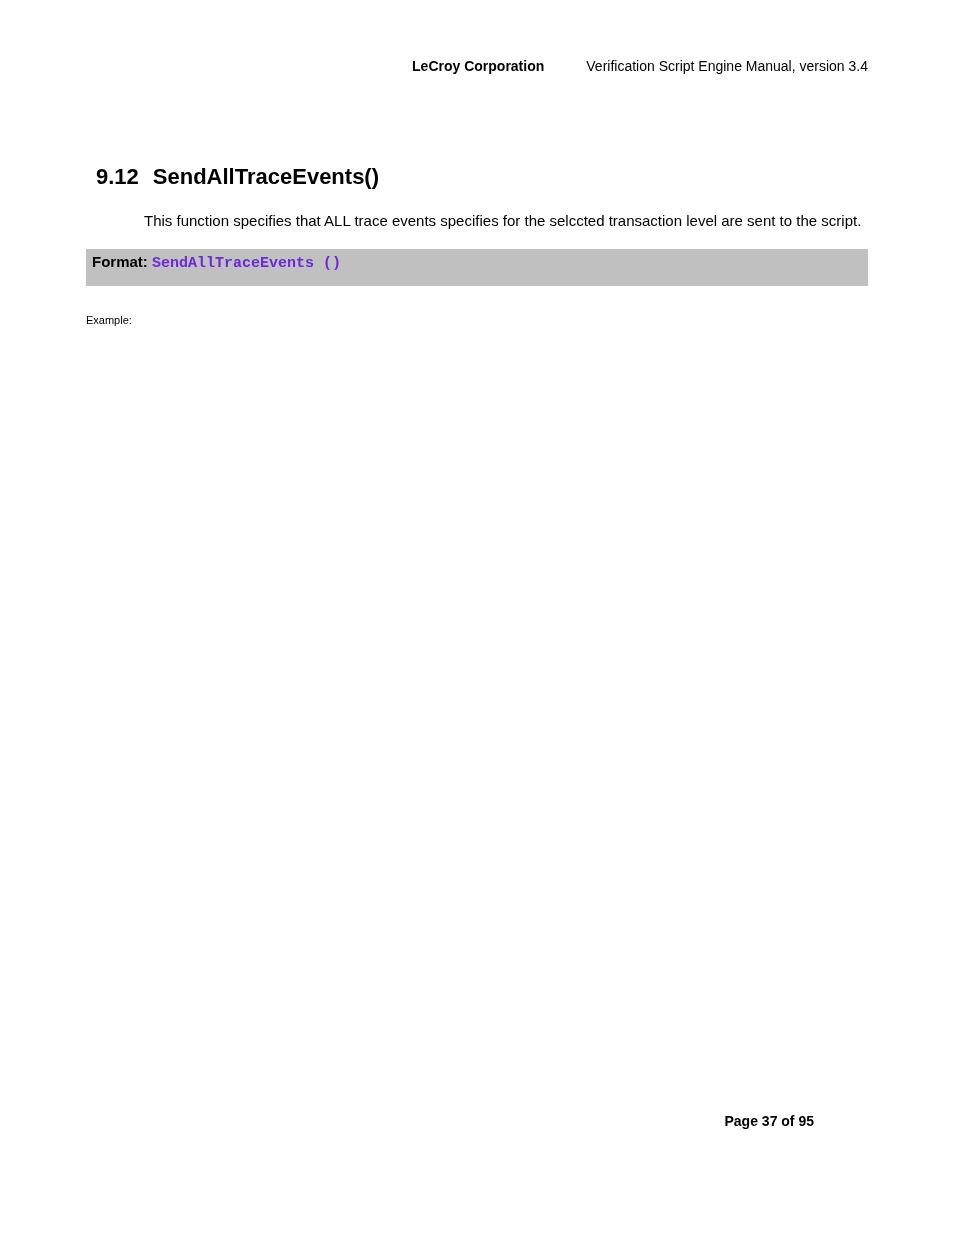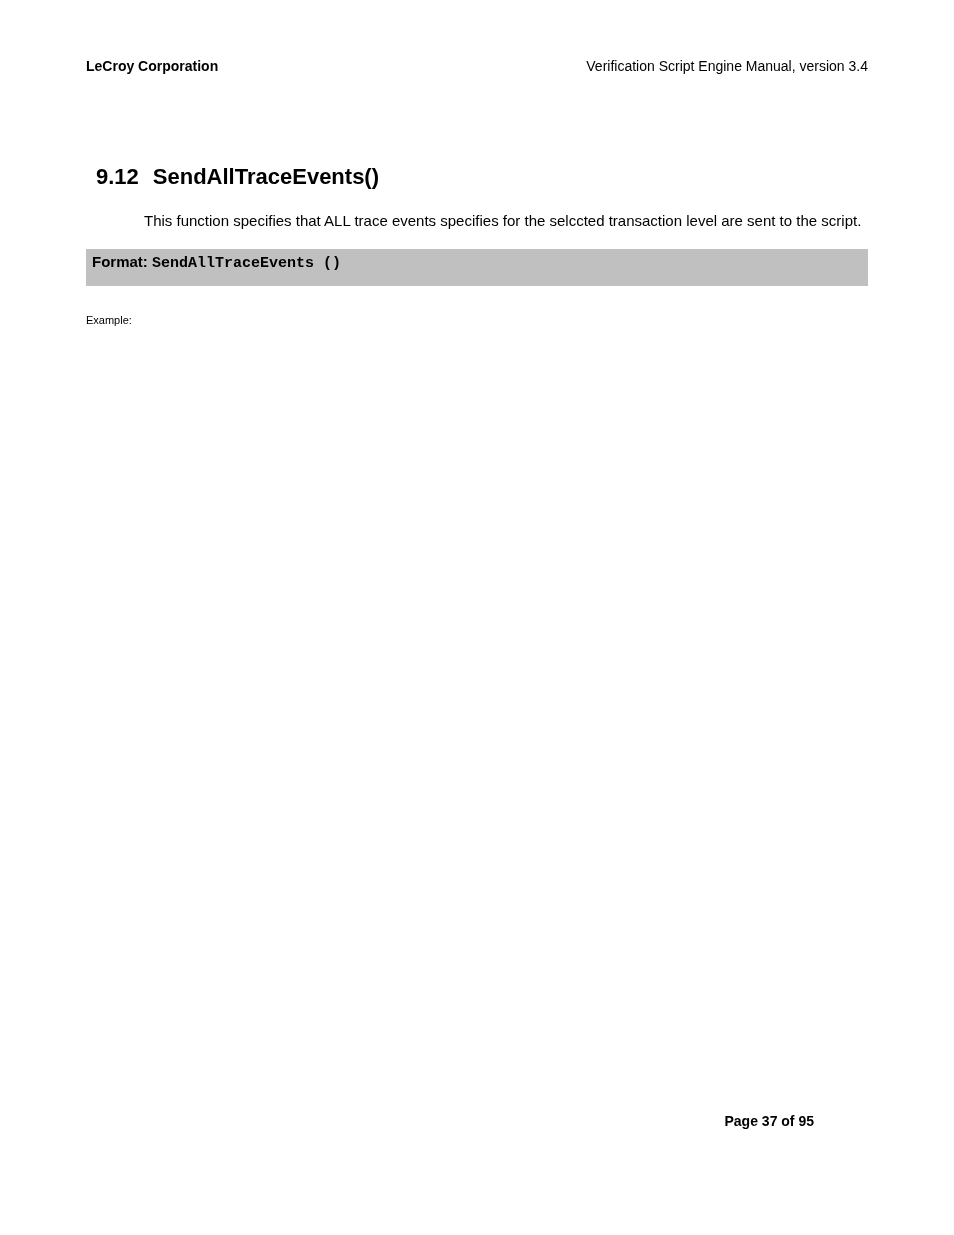--- a/index.html
+++ b/index.html
@@ -14,23 +14,24 @@
     box-sizing: border-box;
   }
   .page {
     padding: 58px 86px 0 86px;
     box-sizing: border-box;
     height: 100%;
     position: relative;
   }
   .header-row {
     display: flex;
-    justify-content: space-between;
+    justify-content: flex-end;
     font-size: 14px;
     margin-bottom: 90px;
+    gap: 42px;
   }
   .header-left {
     font-weight: bold;
   }
   .header-right {
     text-align: right;
   }
   .section-heading {
     font-size: 22px;
     font-weight: bold;
@@ -55,21 +56,21 @@
     margin-bottom: 28px;
   }
   .format-bar .lbl {
     font-weight: bold;
     font-family: Arial, Helvetica, sans-serif;
     text-align: center;
   }
   .format-bar .code {
     font-family: "Courier New", monospace;
     font-weight: bold;
-    color: #000000;
+    color: #6d28d9;
   }
   .example-label {
     font-weight: normal;
     font-size: 11px;
   }
   .code-block {
     font-family: "Courier New", monospace;
     font-size: 15px;
     white-space: pre;
     margin-left: 118px;

